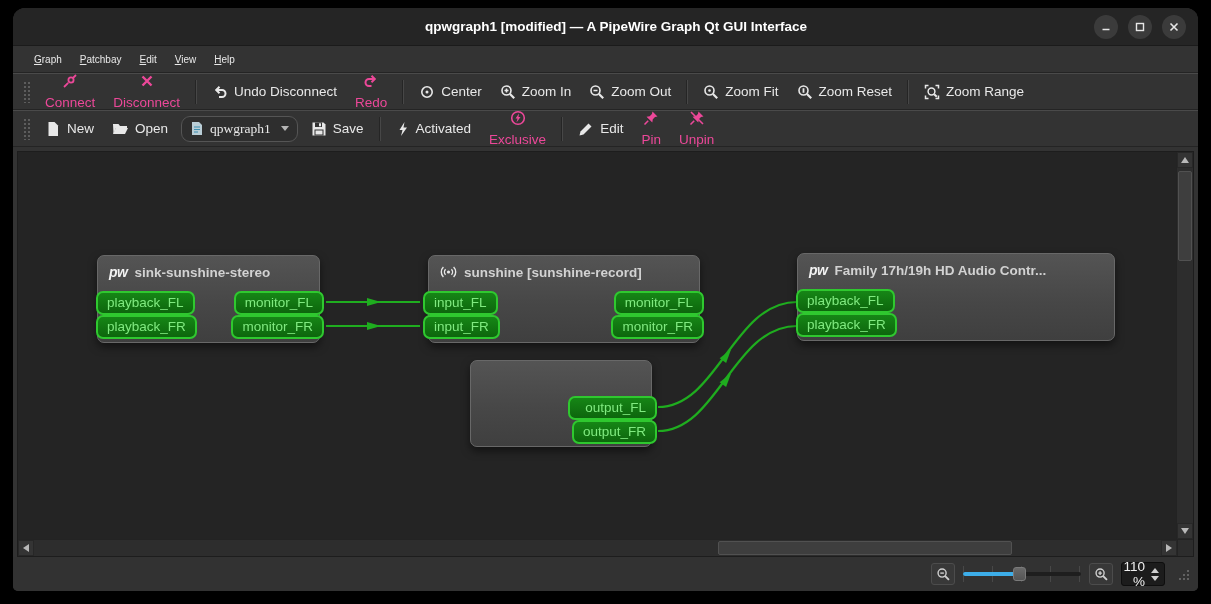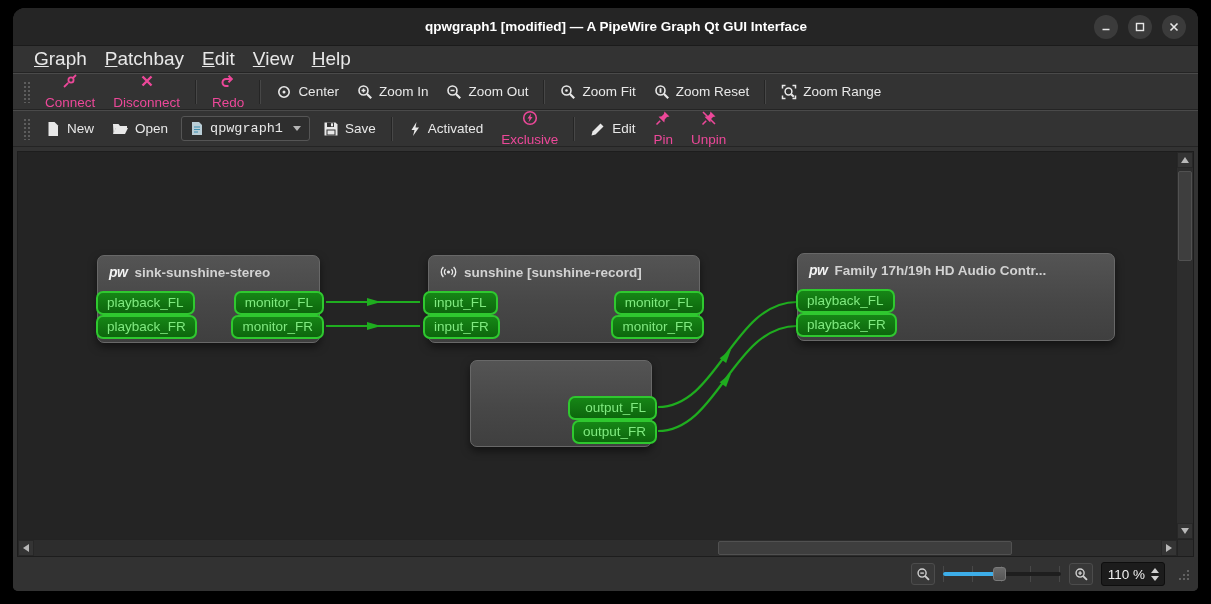--- a/index.html
+++ b/index.html
@@ -16,39 +16,39 @@
               border-bottom:1px solid #1b1b1b; }
   .title-text { color:#ffffff; font-size:13.5px; font-weight:bold;margin-left:21px; }
   .win-controls { position:absolute; right:12px; top:7px; display:flex; gap:10px; }
   .win-btn { width:24px; height:24px; border-radius:50%; background:#3b3b3b;
              display:flex; align-items:center; justify-content:center; border:none; cursor:pointer; }
   .win-btn svg { stroke:#e6e6e6; }
 
   
   .menubar { height:27px; background:#333333; display:flex; align-items:center;
              padding-left:12px; border-bottom:1px solid #242424; flex:0 0 auto; }
-  .menu-item { display:inline-block; color:#e8e8e8; font-size:19px; padding:4px 9px; cursor:default; }
+  .menu-item { display:inline-block; color:#e8e8e8; font-size:10px; padding:4px 9px; cursor:default; }
   .menu-item::first-letter { text-decoration:underline; }
 
   
   .toolbar { height:37px; background:#333333; display:flex; align-items:center;
              padding:0 6px; border-top:1px solid #4a4a4a; border-bottom:1px solid #242424;
              flex:0 0 auto; }
   .tb-handle { width:7px; height:22px; margin:0 6px 0 4px;
                background-image:radial-gradient(#5d5d5d 1px, transparent 1.1px);
                background-size:4px 4px; }
   .tb-sep { width:0; height:24px; border-left:1px solid #252525; border-right:1px solid #474747; margin:0 6px; }
   .tbtn { display:flex; align-items:center; gap:6px; background:transparent; border:none;
           color:#e8e8e8; font-size:13.5px; padding:5px 9px; border-radius:3px; cursor:pointer;
           font-family:inherit; white-space:nowrap; }
   .tbtn.disabled { color:#ec4899;flex-direction:column; }
   .tbtn svg { flex:0 0 auto; }
   .combo { display:flex; align-items:center; gap:6px; background:#2e2e2e; border:1px solid #555;
-           border-radius:3px; color:#e8e8e8; font-size:13.5px; padding:4px 8px; margin:0 4px;
-           cursor:pointer; font-family:Liberation Mono, monospace; }
+           border-radius:9px; color:#e8e8e8; font-size:13.5px; padding:4px 8px; margin:0 4px;
+           cursor:pointer; font-family:Liberation Serif, serif; }
   .combo .caret { width:0; height:0; border-left:4px solid transparent; border-right:4px solid transparent;
                   border-top:5px solid #b5b5b5; margin-left:4px; }
 
   
   .canvas-frame { flex:1 1 auto; margin:4px 4px 0 4px; border:1px solid #1d1d1d;
                   background:#242424; display:flex; flex-direction:column; min-height:0; }
   .canvas-main { flex:1 1 auto; display:flex; min-height:0; }
   .viewport { flex:1 1 auto; position:relative; overflow:hidden; background:#242424; }
 
   
@@ -86,21 +86,21 @@
               display:flex; align-items:center; justify-content:center; cursor:pointer; color:#cfcfcf; }
   .slider { position:relative; width:118px; height:20px; cursor:pointer; }
   .slider .ticks { position:absolute; left:0; right:0; top:2px; bottom:2px;
                    background-image:repeating-linear-gradient(to right, #484848 0 1px, transparent 1px 29px); }
   .slider .groove { position:absolute; left:0; right:0; top:8px; height:4px; background:#1e1e1e;
                     border-radius:2px; }
   .slider .fill { position:absolute; left:0; top:8px; height:4px; width:56px; background:#3daee9;
                   border-radius:2px; }
   .slider .handle { position:absolute; left:50px; top:3px; width:13px; height:14px;
                     background:linear-gradient(#6a6a6a,#555); border:1px solid #7a7a7a; border-radius:3px; }
-  .spinbox { display:flex; align-items:center; width:64px; height:24px; background:#1c1c1c;
+  .spinbox { display:flex; align-items:center; width:44px; height:24px; background:#1c1c1c;
              border:1px solid #0e0e0e; border-radius:3px; }
   .spin-value { flex:1; color:#f0f0f0; font-size:13.5px; text-align:right; padding-right:4px; }
   .spin-btns { width:15px; display:flex; flex-direction:column; align-items:center; gap:3px;
                padding-right:3px; }
   .spin-up { width:0; height:0; border-left:4px solid transparent; border-right:4px solid transparent;
              border-bottom:5px solid #cfcfcf; cursor:pointer; }
   .spin-down { width:0; height:0; border-left:4px solid transparent; border-right:4px solid transparent;
                border-top:5px solid #cfcfcf; cursor:pointer; }
   .grip { margin-left:4px; cursor:nwse-resize; }
 </style>
@@ -151,20 +151,27 @@
     </button>
     <button class="tbtn disabled">
       <svg width="16" height="16" viewBox="0 0 16 16" stroke="currentColor" fill="none" stroke-width="2.4">
         <path d="M3.5 3.5l9 9M12.5 3.5l-9 9"></path>
       </svg>
       <span>Disconnect</span>
     </button>
 
     <div class="tb-sep"></div>
 
+    <button class="tbtn">
+      <svg width="16" height="16" viewBox="0 0 16 16" stroke="currentColor" fill="none" stroke-width="2">
+        <path d="M4.5 6h5.5a3.5 3.5 0 0 1 0 7H7"></path>
+          <path d="M7.5 2.8L4.2 6l3.3 3.2"></path>
+      </svg>
+      <span>Undo Disconnect</span>
+    </button>
     <button class="tbtn disabled">
       <svg width="16" height="16" viewBox="0 0 16 16" stroke="currentColor" fill="none" stroke-width="2">
         <path d="M11.5 6H6a3.5 3.5 0 0 0 0 7h2.5"></path>
           <path d="M8.5 2.8L11.8 6l-3.3 3.2"></path>
       </svg>
       <span>Redo</span>
     </button>
 
     <div class="tb-sep"></div>
 

